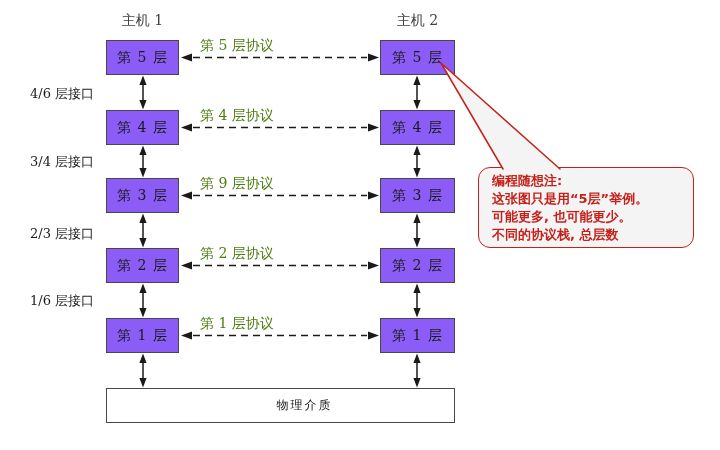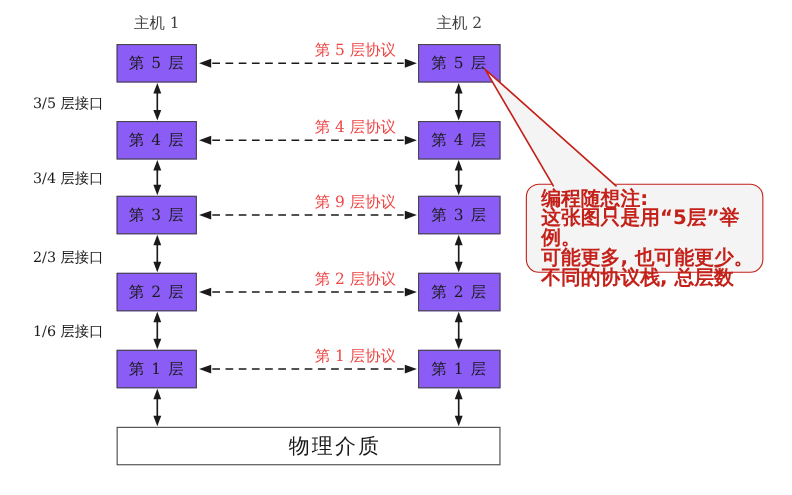--- a/index.html
+++ b/index.html
@@ -14,35 +14,35 @@
     display:flex; align-items:center; justify-content:center;
     font-size:14px; letter-spacing:1px; color:#1a1a1a;
   }
   .host-title {
     position:absolute; text-align:center; font-size:14px; color:#404040;
   }
   .iface-label {
     position:absolute; left:30px; font-size:13px; color:#1a1a1a;
   }
   .proto-label {
-    position:absolute; left:200px; width:160px; text-align:right;
-    font-size:14px; color:#ef4444;
+    position:absolute; left:200px; width:160px; text-align:left;
+    font-size:14px; color:#4d7c0f;
   }
   .medium-box {
     position:absolute; left:106px; top:388px; width:349px; height:35px;
     box-sizing:border-box; border:1.5px solid #474747; background:#ffffff;
     display:flex; align-items:center; justify-content:center;
-    font-size:19px; letter-spacing:2px;padding-left:48px;
+    font-size:12px; letter-spacing:2px;padding-left:48px;
   }
   .callout {
     position:absolute; left:478px; top:167px; width:216px; height:81px;
     box-sizing:border-box; border:1.6px solid #c4211a; border-radius:12px;
     background:#f4f4f4; color:#c4211a;
     font-family:"DejaVu Sans","Liberation Sans",sans-serif;
-    font-weight:bold; font-size:18px; line-height:18px;
+    font-weight:bold; font-size:13px; line-height:18px;
     padding:4px 6px 0 13px;
   }
   svg.overlay {
     position:absolute; left:0; top:0; width:720px; height:450px;
     pointer-events:none;
   }
 </style>
 </head>
 <body>
 
@@ -56,21 +56,21 @@
   <div class="box" style="left:106px; top:178px; width:73px; height:35px;">第 3 层</div>
   <div class="box" style="left:106px; top:248px; width:73px; height:35px;">第 2 层</div>
   <div class="box" style="left:106px; top:318px; width:73px; height:35px;">第 1 层</div>
 
   <div class="box" style="left:380px; top:40px;  width:75px; height:35px;">第 5 层</div>
   <div class="box" style="left:380px; top:110px; width:75px; height:35px;">第 4 层</div>
   <div class="box" style="left:380px; top:178px; width:75px; height:35px;">第 3 层</div>
   <div class="box" style="left:380px; top:248px; width:75px; height:35px;">第 2 层</div>
   <div class="box" style="left:380px; top:318px; width:75px; height:35px;">第 1 层</div>
 
-  <div class="iface-label" style="top:85px;">3/5 层接口</div>
+  <div class="iface-label" style="top:85px;">4/6 层接口</div>
   <div class="iface-label" style="top:153px;">3/4 层接口</div>
   <div class="iface-label" style="top:225px;">2/3 层接口</div>
   <div class="iface-label" style="top:292px;">1/6 层接口</div>
 
   <div class="proto-label" style="top:37px;">第 5 层协议</div>
   <div class="proto-label" style="top:107px;">第 4 层协议</div>
   <div class="proto-label" style="top:175px;">第 9 层协议</div>
   <div class="proto-label" style="top:245px;">第 2 层协议</div>
   <div class="proto-label" style="top:315px;">第 1 层协议</div>
 

